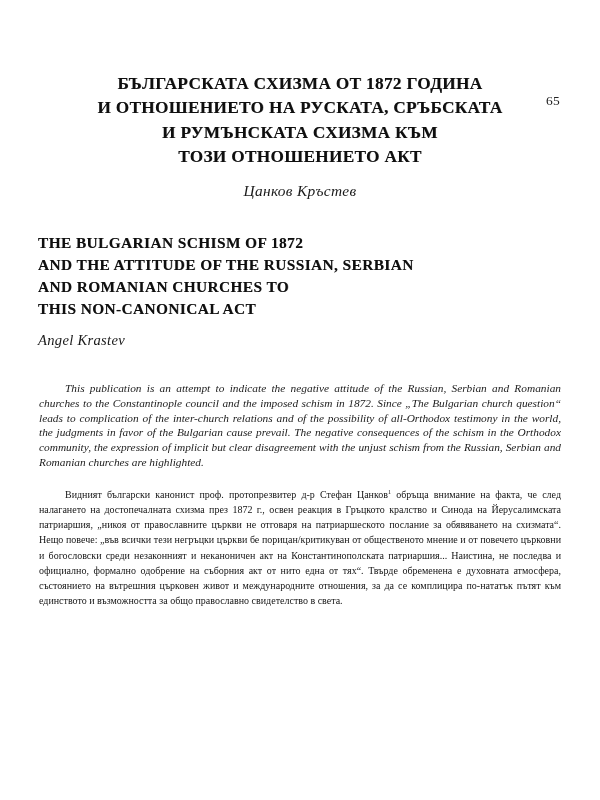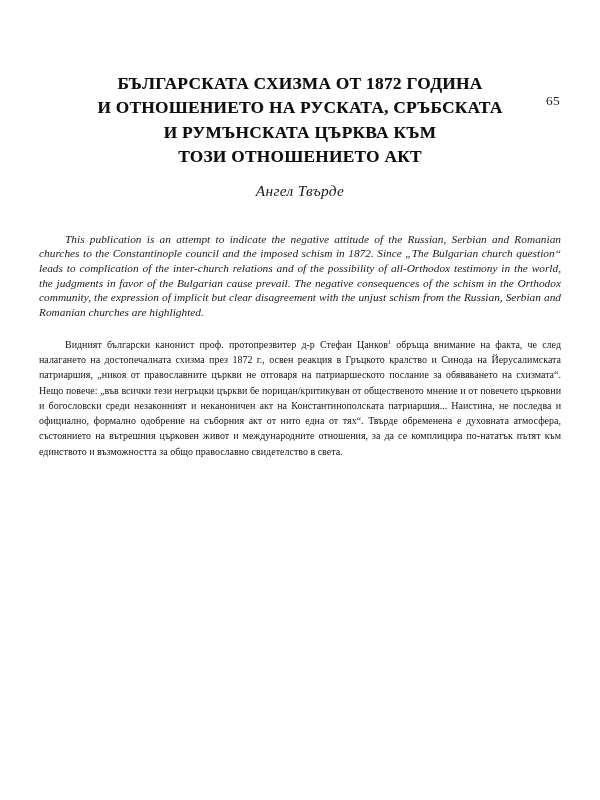--- a/index.html
+++ b/index.html
@@ -110,26 +110,35 @@
 <body>
 
 <div class="page">
 
   <div class="folio">65</div>
 
   <div class="title-block">
     <div class="title-main">
       <span class="tl">БЪЛГАРСКАТА СХИЗМА ОТ 1872 ГОДИНА</span>
       <span class="tl">И ОТНОШЕНИЕТО НА РУСКАТА, СРЪБСКАТА</span>
-      <span class="tl">И РУМЪНСКАТА ЦЪРКВА КЪМ</span>
+      <span class="tl">И РУМЪНСКАТА СХИЗМА КЪМ</span>
       <span class="tl">ТОЗИ ОТНОШЕНИЕТО АКТ</span>
     </div>
-    <div class="author-bg">Ангел Твърде</div>
+    <div class="author-bg">Цанков Кръстев</div>
   </div>
 
+  <div class="title-en-block">
+    <div class="title-en">
+      <span class="tl">THE BULGARIAN SCHISM OF 1872</span>
+      <span class="tl">AND THE ATTITUDE OF THE RUSSIAN, SERBIAN</span>
+      <span class="tl">AND ROMANIAN CHURCHES TO</span>
+      <span class="tl">THIS NON-CANONICAL ACT</span>
+    </div>
+    <div class="author-en">Angel Krastev</div>
+  </div>
 
   <div class="abstract">This publication is an attempt to indicate the negative attitude of the Russian, Serbian and Romanian churches to the Constantinople council and the imposed schism in 1872. Since „The Bulgarian church question“ leads to complication of the inter-church relations and of the possibility of all-Orthodox testimony in the world, the judgments in favor of the Bulgarian cause prevail. The negative consequences of the schism in the Orthodox community, the expression of implicit but clear disagreement with the unjust schism from the Russian, Serbian and Romanian churches are highlighted.</div>
 
   <div class="body-text">
     <span>Видният български канонист проф. протопрезвитер д-р Стефан Цанков</span><sup>1</sup><span> обръща внимание на факта, че след налагането на достопечалната схизма през 1872 г., освен реакция в Гръцкото кралство и Синода на Йерусалимската патриаршия, „никоя от православните църкви не отговаря на патриаршеското послание за обявяването на схизмата“. Нещо повече: „във всички тези негръцки църкви бе порицан/критикуван от общественото мнение и от повечето църковни и богословски среди незаконният и неканоничен акт на Константинополската патриаршия... Наистина, не последва и официално, формално одобрение на съборния акт от нито една от тях“. Твърде обременена е духовната атмосфера, състоянието на вътрешния църковен живот и международните отношения, за да се комплицира по-нататък пътят към единството и възможността за общо православно свидетелство в света.</span>
   </div>
 
 </div>
 
 </body></html>

